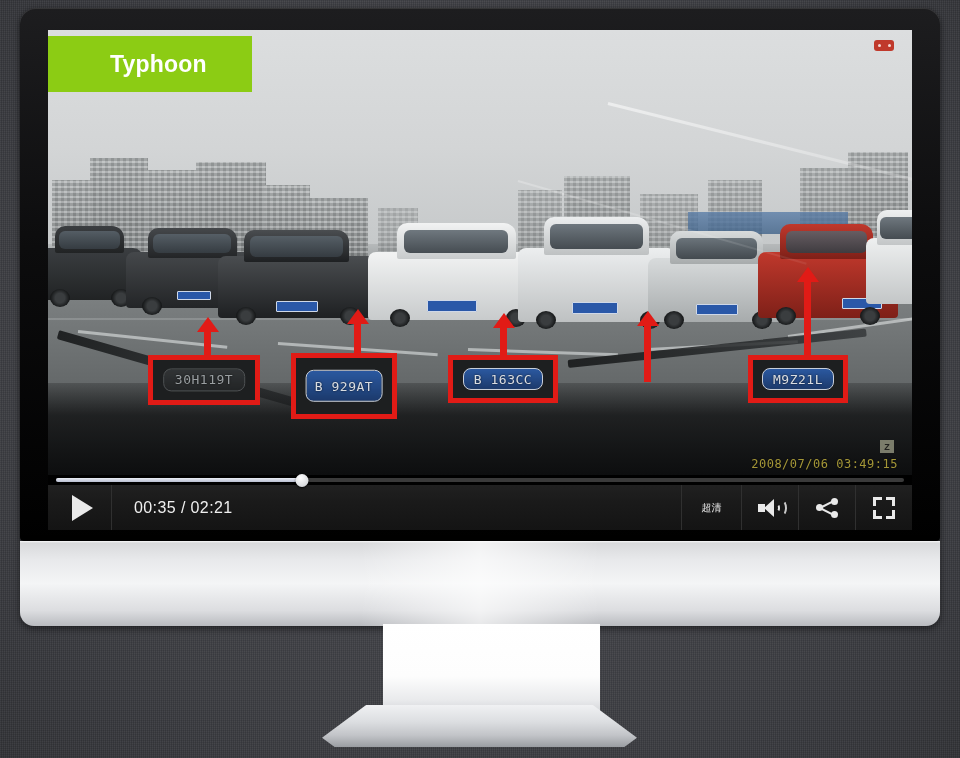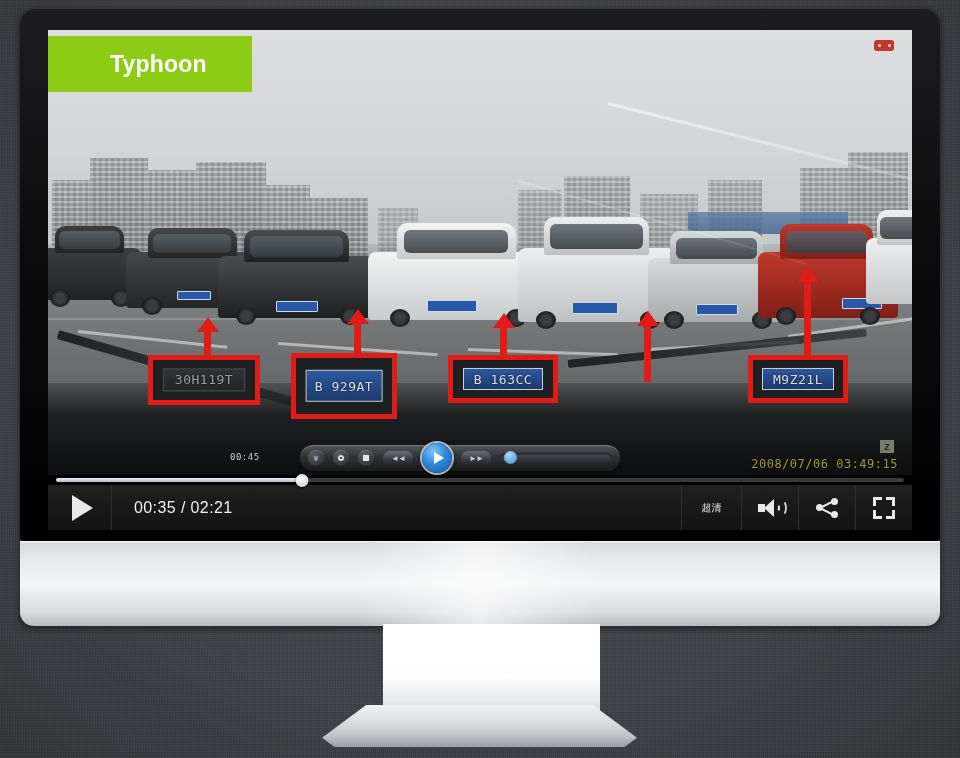--- a/index.html
+++ b/index.html
@@ -204,21 +204,21 @@
     background: #1d1f20;
     z-index: 18;
     overflow: hidden;
   }
   .plate-zoom {
     position:absolute; left:50%; top:50%;
     transform: translate(-50%,-50%);
     width: 80%; height: 58%;
     background: linear-gradient(180deg, #2d5fae 0%, #244d8f 55%, #1c3d74 100%);
     border: 1px solid #dde4f0;
-    border-radius: 0;
+    border-radius: 8px;
     display:flex; align-items:center; justify-content:center;
     color: #eef2f8;
     font-family: "DejaVu Sans Mono", monospace;
     font-size: 13px;
     letter-spacing: .5px;
     text-shadow: 0 0 2px rgba(0,0,0,.8);
     opacity: .9;
   }
   .plate-box.dark .plate-zoom {
     background: linear-gradient(180deg, #343739 0%, #232526 100%);
@@ -561,38 +561,20 @@
       <div class="plate-box" style="left:243px; top:323px; width:106px; height:66px;">
         <div class="plate-zoom">B 929AT</div>
       </div>
       <div class="plate-box" style="left:400px; top:325px; width:110px; height:48px;">
         <div class="plate-zoom">B 163CC</div>
       </div>
       <div class="plate-box" style="left:700px; top:325px; width:100px; height:48px;">
         <div class="plate-zoom">M9Z21L</div>
       </div>
 
-      <div id="dash-widget">
-        <div id="dash-time">00:45</div>
-        <div class="dw-btn" style="color:#7fc0e8;font-weight:bold;">¥</div>
-        <div class="dw-btn">
-            <span class="dw-dot"></span>
-          </div>
-        <div class="dw-btn">
-            <span class="dw-sq"></span>
-          </div>
-        <div class="dw-ff">◄◄</div>
-        <div id="dw-play">
-            <i></i>
-          </div>
-        <div class="dw-ff">►►</div>
-        <div id="dw-vol-slider">
-          <div id="dw-vol-knob"></div>
-        </div>
-      </div>
 
       <div id="dash-logo">Z</div>
       <div id="dash-stamp">2008/07/06 03:49:15</div>
 
     </div>
 
     <div id="controls">
 
       <div id="progress-wrap">
         <div id="progress-track">

